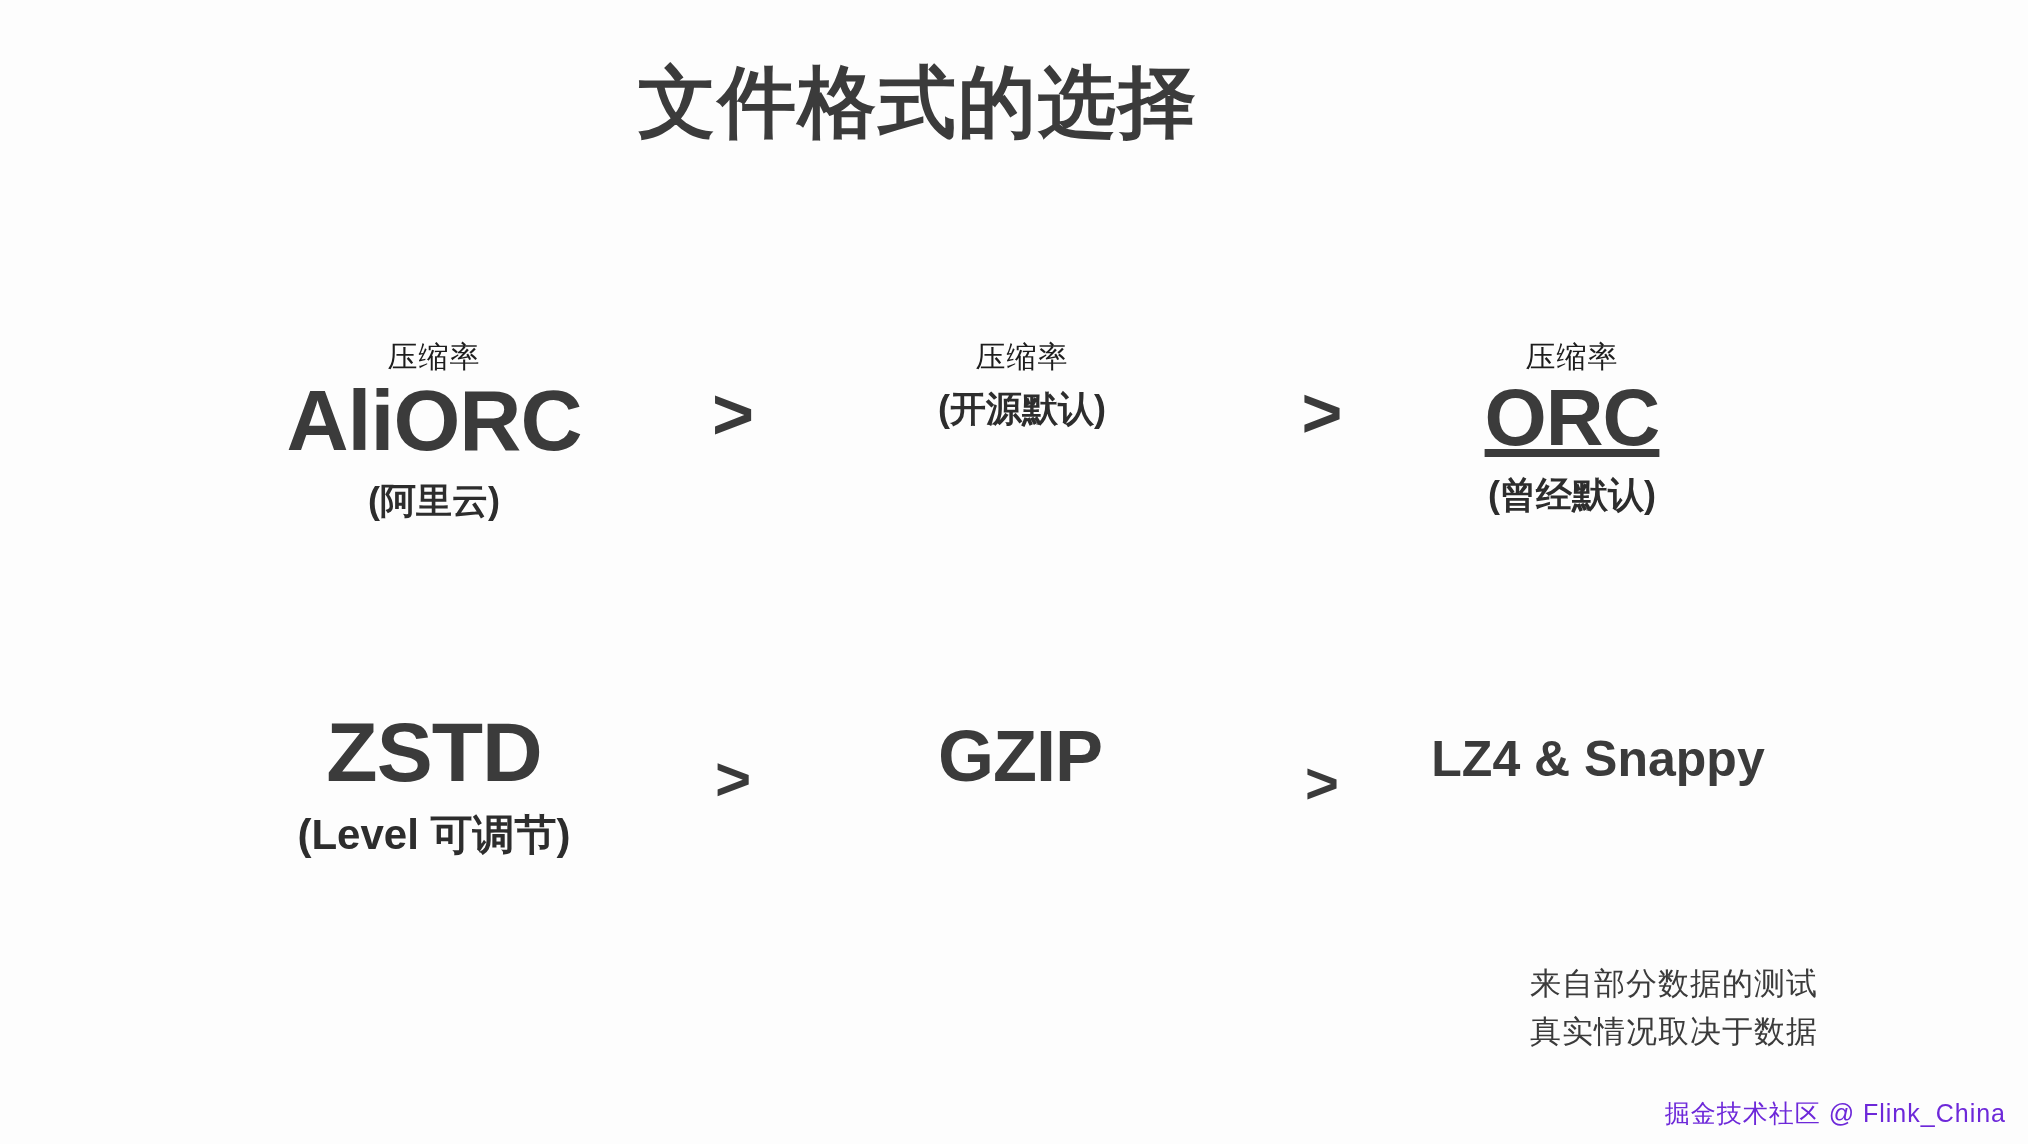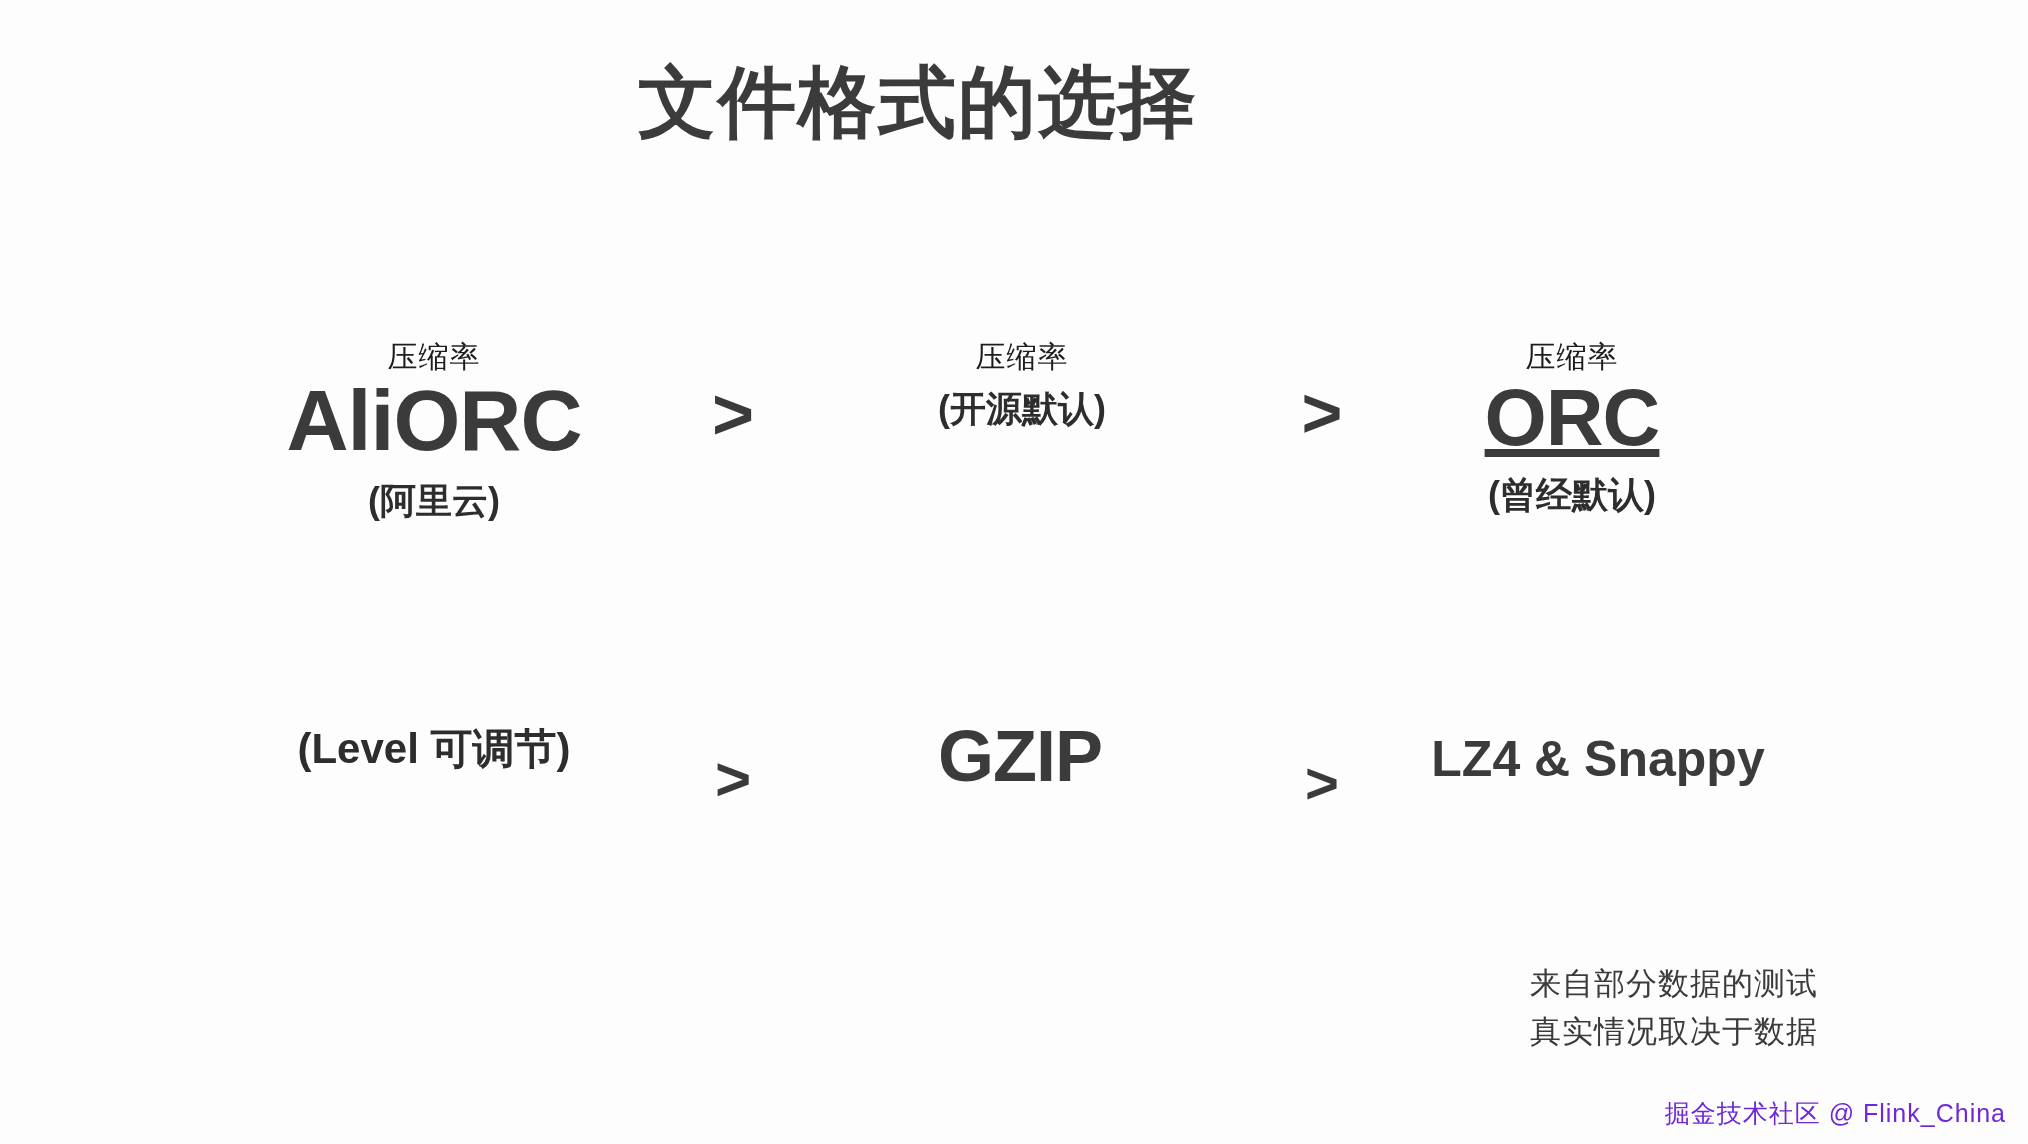--- a/index.html
+++ b/index.html
@@ -169,20 +169,21 @@
       <div class="cap">压缩率</div>
       <div class="fmt">ORC</div>
       <div class="sub">(曾经默认)</div>
     </div>
 
   </div>
 
   <div class="cmp-row row-2">
 
     <div class="cell r2-c1">
+      <div class="fmt">ZSTD</div>
       <div class="sub">(Level 可调节)</div>
     </div>
 
     <div class="gt r2-g1">&gt;</div>
 
     <div class="cell r2-c2">
       <div class="fmt">GZIP</div>
     </div>
 
     <div class="gt r2-g2">&gt;</div>

